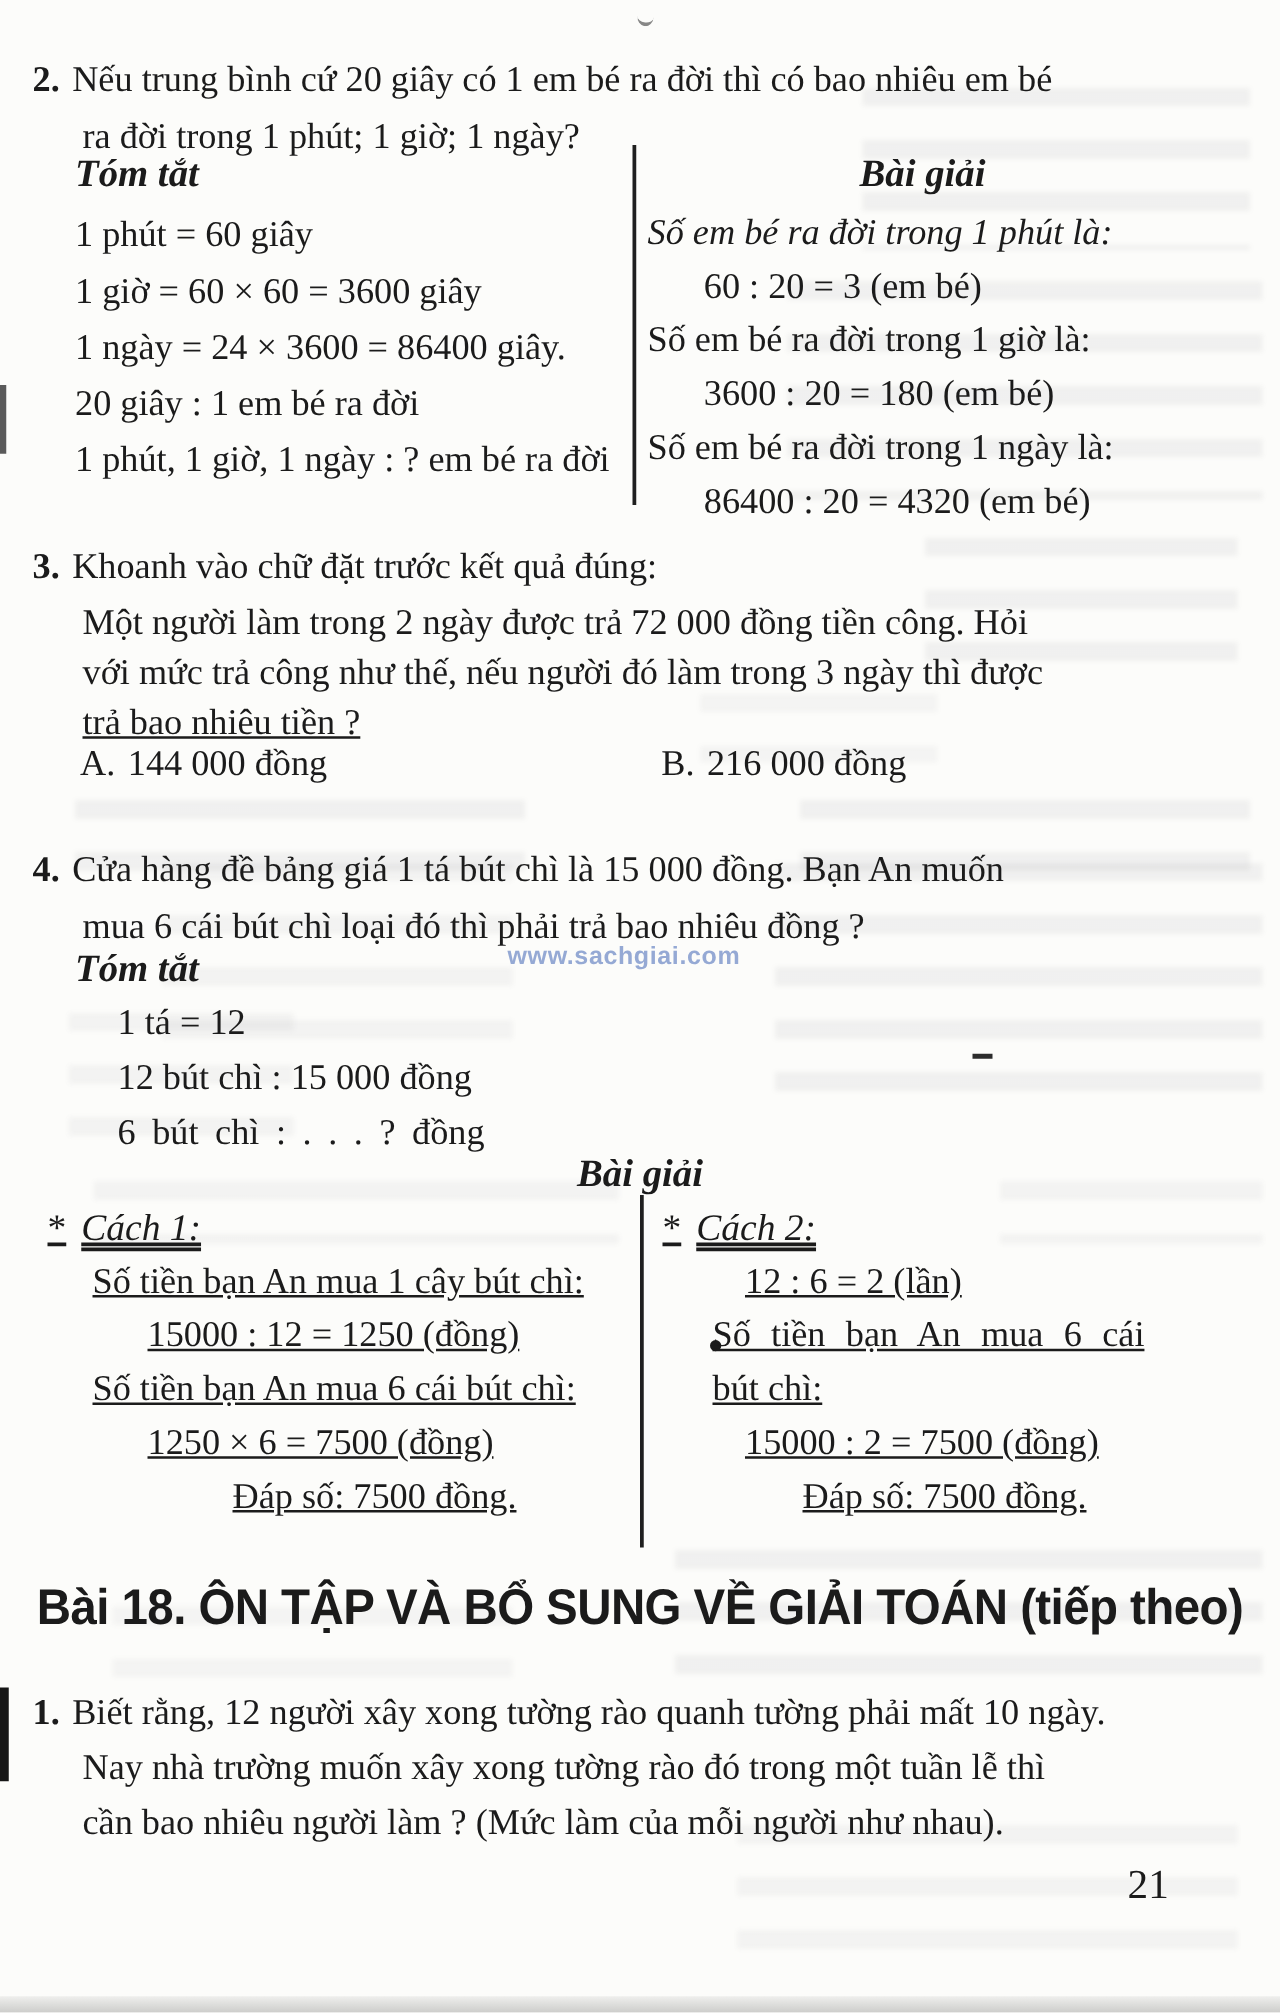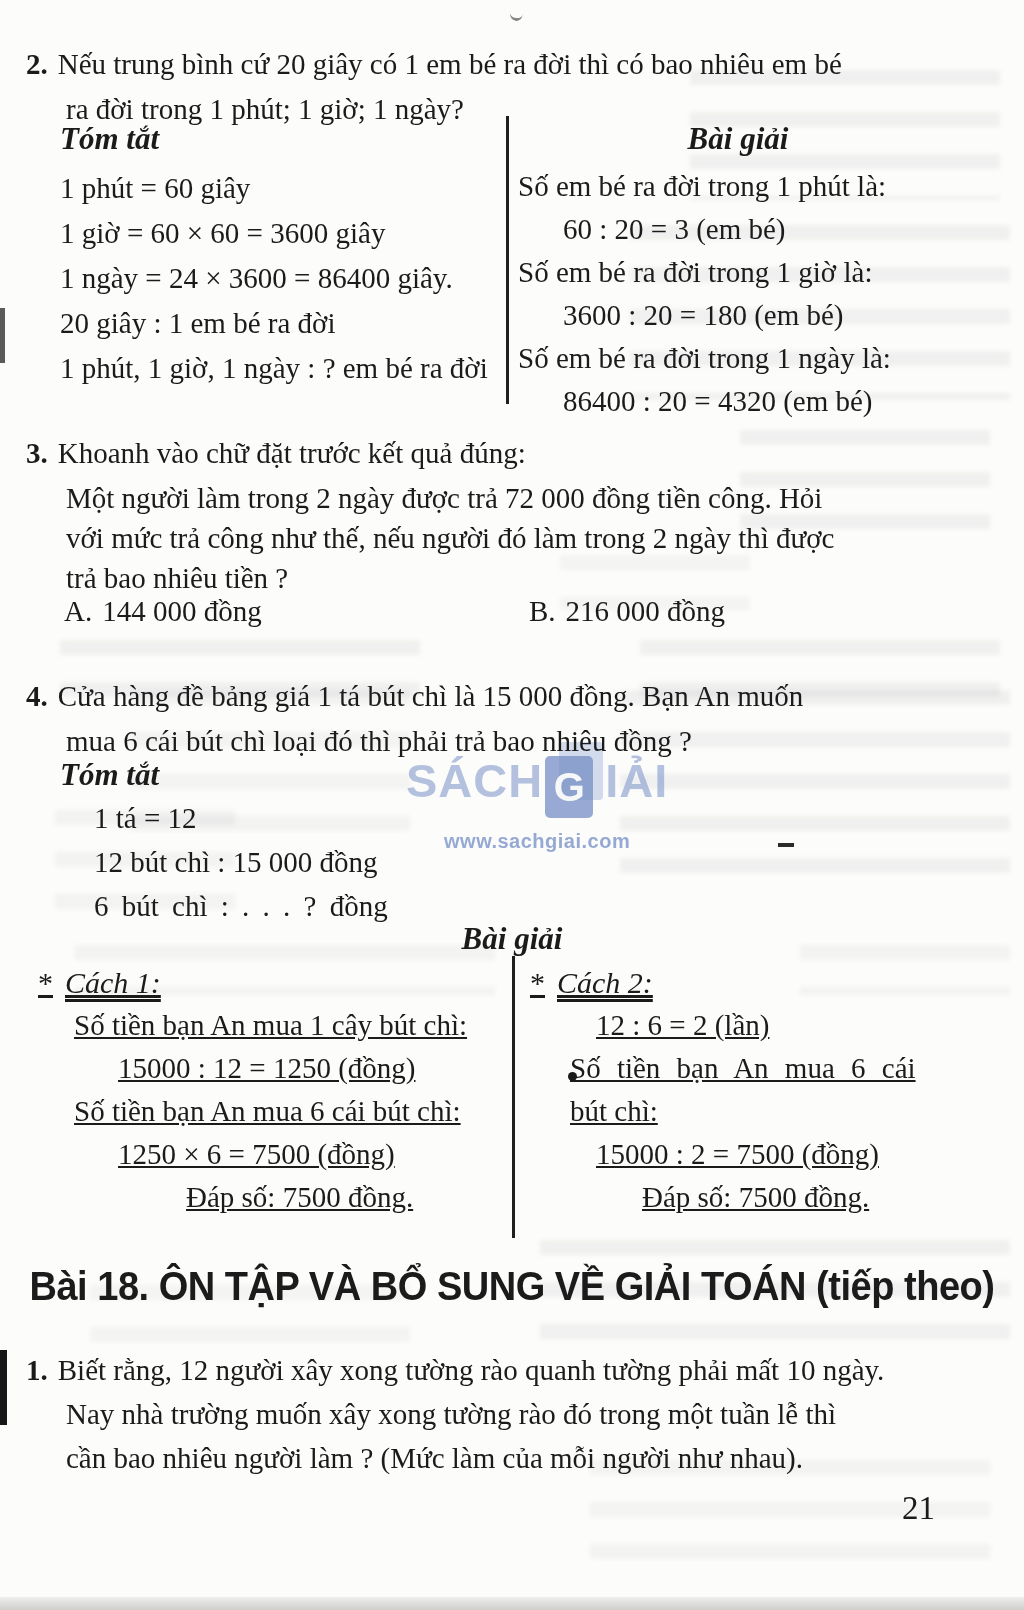--- a/index.html
+++ b/index.html
@@ -9,21 +9,21 @@
   
   .pline{font-size:29px;line-height:45px;white-space:nowrap;}
   .pline .pnum{font-weight:700;margin-right:10px;}
   .pline.indent{padding-left:40px;}
   
   .sec-label{font-size:31px;font-weight:700;font-style:italic;line-height:42px;}
   .center{text-align:center;}
   
   .wline{font-size:29px;line-height:45px;white-space:nowrap;}
   .sol .wline{line-height:43px;}
-  .sol .first{margin-top:5px;}
+  .sol .first{margin-top:5px;font-style:italic;}
   .eq{padding-left:45px;}
   
   .optrow{display:flex;}
   .opt{width:490px;font-size:29px;line-height:42px;white-space:nowrap;}
   .opt .olabel{margin-right:10px;}
   .circle-wrap{position:relative;display:inline-block;}
   .circle-wrap::before{content:"";position:absolute;left:-14px;top:-7px;width:58px;height:52px;
       border:3px solid #1b1b1b;border-radius:48% 52% 50% 50%;transform:rotate(-5deg);}
   
   .method{font-size:29px;text-decoration:underline;}
@@ -89,30 +89,20 @@
   <div class="sm" style="left:90px;top:1285px;width:320px;height:65px;opacity:.35;"></div>
   <div class="sm" style="left:590px;top:1460px;width:400px;height:110px;opacity:.4;"></div>
   <div class="edge" style="left:0;top:1350px;width:7px;height:75px;"></div>
   <div class="edge" style="left:0;top:308px;width:5px;height:55px;opacity:.7;"></div>
   <div class="tick" style="left:510px;top:6px;"></div>
   <div class="dash" style="left:778px;top:843px;"></div>
   <div class="dot" style="left:568px;top:1072px;"></div>
   <div class="bottom-strip"></div>
 
   <div class="wm abs" style="top:742px;left:406px;">
-    <div class="wm-brand">
-      <span class="wm-word">SÁCH</span>
-      <span class="wm-logo">
-        <span class="wm-logo-back"></span>
-        <span class="wm-logo-front">
-          <span class="wm-g">G</span>
-        </span>
-      </span>
-      <span class="wm-word">IẢI</span>
-    </div>
     <div class="wm-url">www.sachgiai.com</div>
   </div>
 
   <div class="abs" style="top:42px;left:26px;width:970px;">
     <div class="pline">
       <span class="pnum">2.</span><span>Nếu trung bình cứ 20 giây có 1 em bé ra đời thì có bao nhiêu em bé</span>
     </div>
     <div class="pline indent">ra đời trong 1 phút; 1 giờ; 1 ngày?</div>
   </div>
 
@@ -135,22 +125,22 @@
     <div class="wline eq">3600 : 20 = 180 (em bé)</div>
     <div class="wline">Số em bé ra đời trong 1 ngày là:</div>
     <div class="wline eq">86400 : 20 = 4320 (em bé)</div>
   </div>
 
   <div class="abs" style="top:432px;left:26px;width:970px;">
     <div class="pline" style="line-height:42px;">
       <span class="pnum">3.</span><span>Khoanh vào chữ đặt trước kết quả đúng:</span>
     </div>
     <div class="pline indent" style="line-height:40px;margin-top:4px;">Một người làm trong 2 ngày được trả 72 000 đồng tiền công. Hỏi</div>
-    <div class="pline indent" style="line-height:40px;">với mức trả công như thế, nếu người đó làm trong 2 ngày thì được</div>
-    <div class="pline indent" style="line-height:40px;">trả bao nhiêu tiền ?</div>
+    <div class="pline indent" style="line-height:40px;">với mức trả công như thế, nếu người đó làm trong 3 ngày thì được</div>
+    <div class="pline indent" style="line-height:40px;text-decoration:underline;">trả bao nhiêu tiền ?</div>
   </div>
 
   <div class="abs" style="top:590px;left:64px;width:930px;">
     <div class="optrow">
       <div class="opt">
         <span class="olabel">A.</span><span>144 000 đồng</span>
       </div>
       <div class="opt">
         <span class="olabel">B.</span><span>216 000 đồng</span>
       </div>

